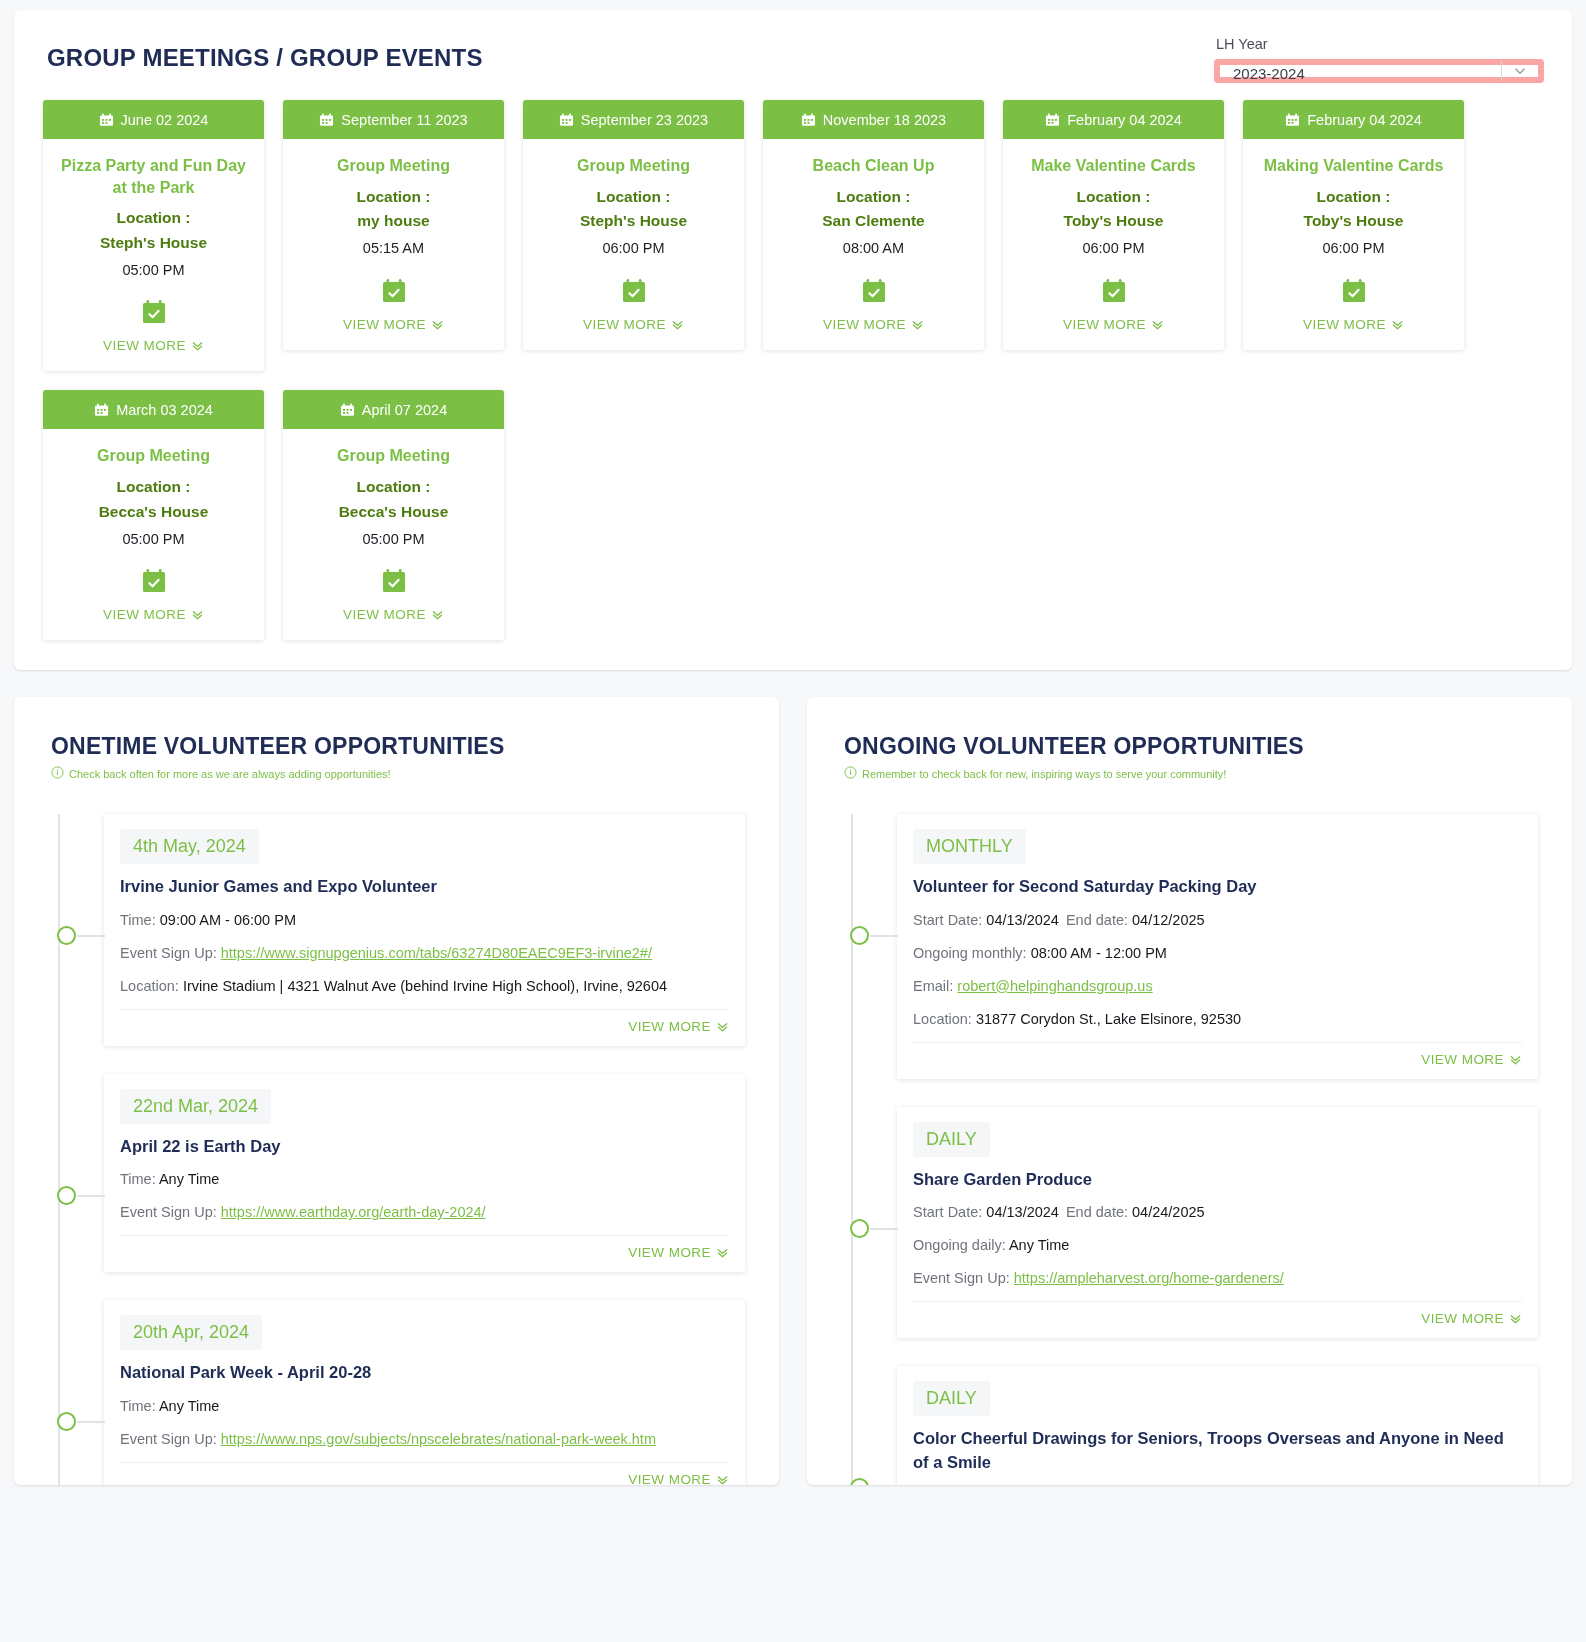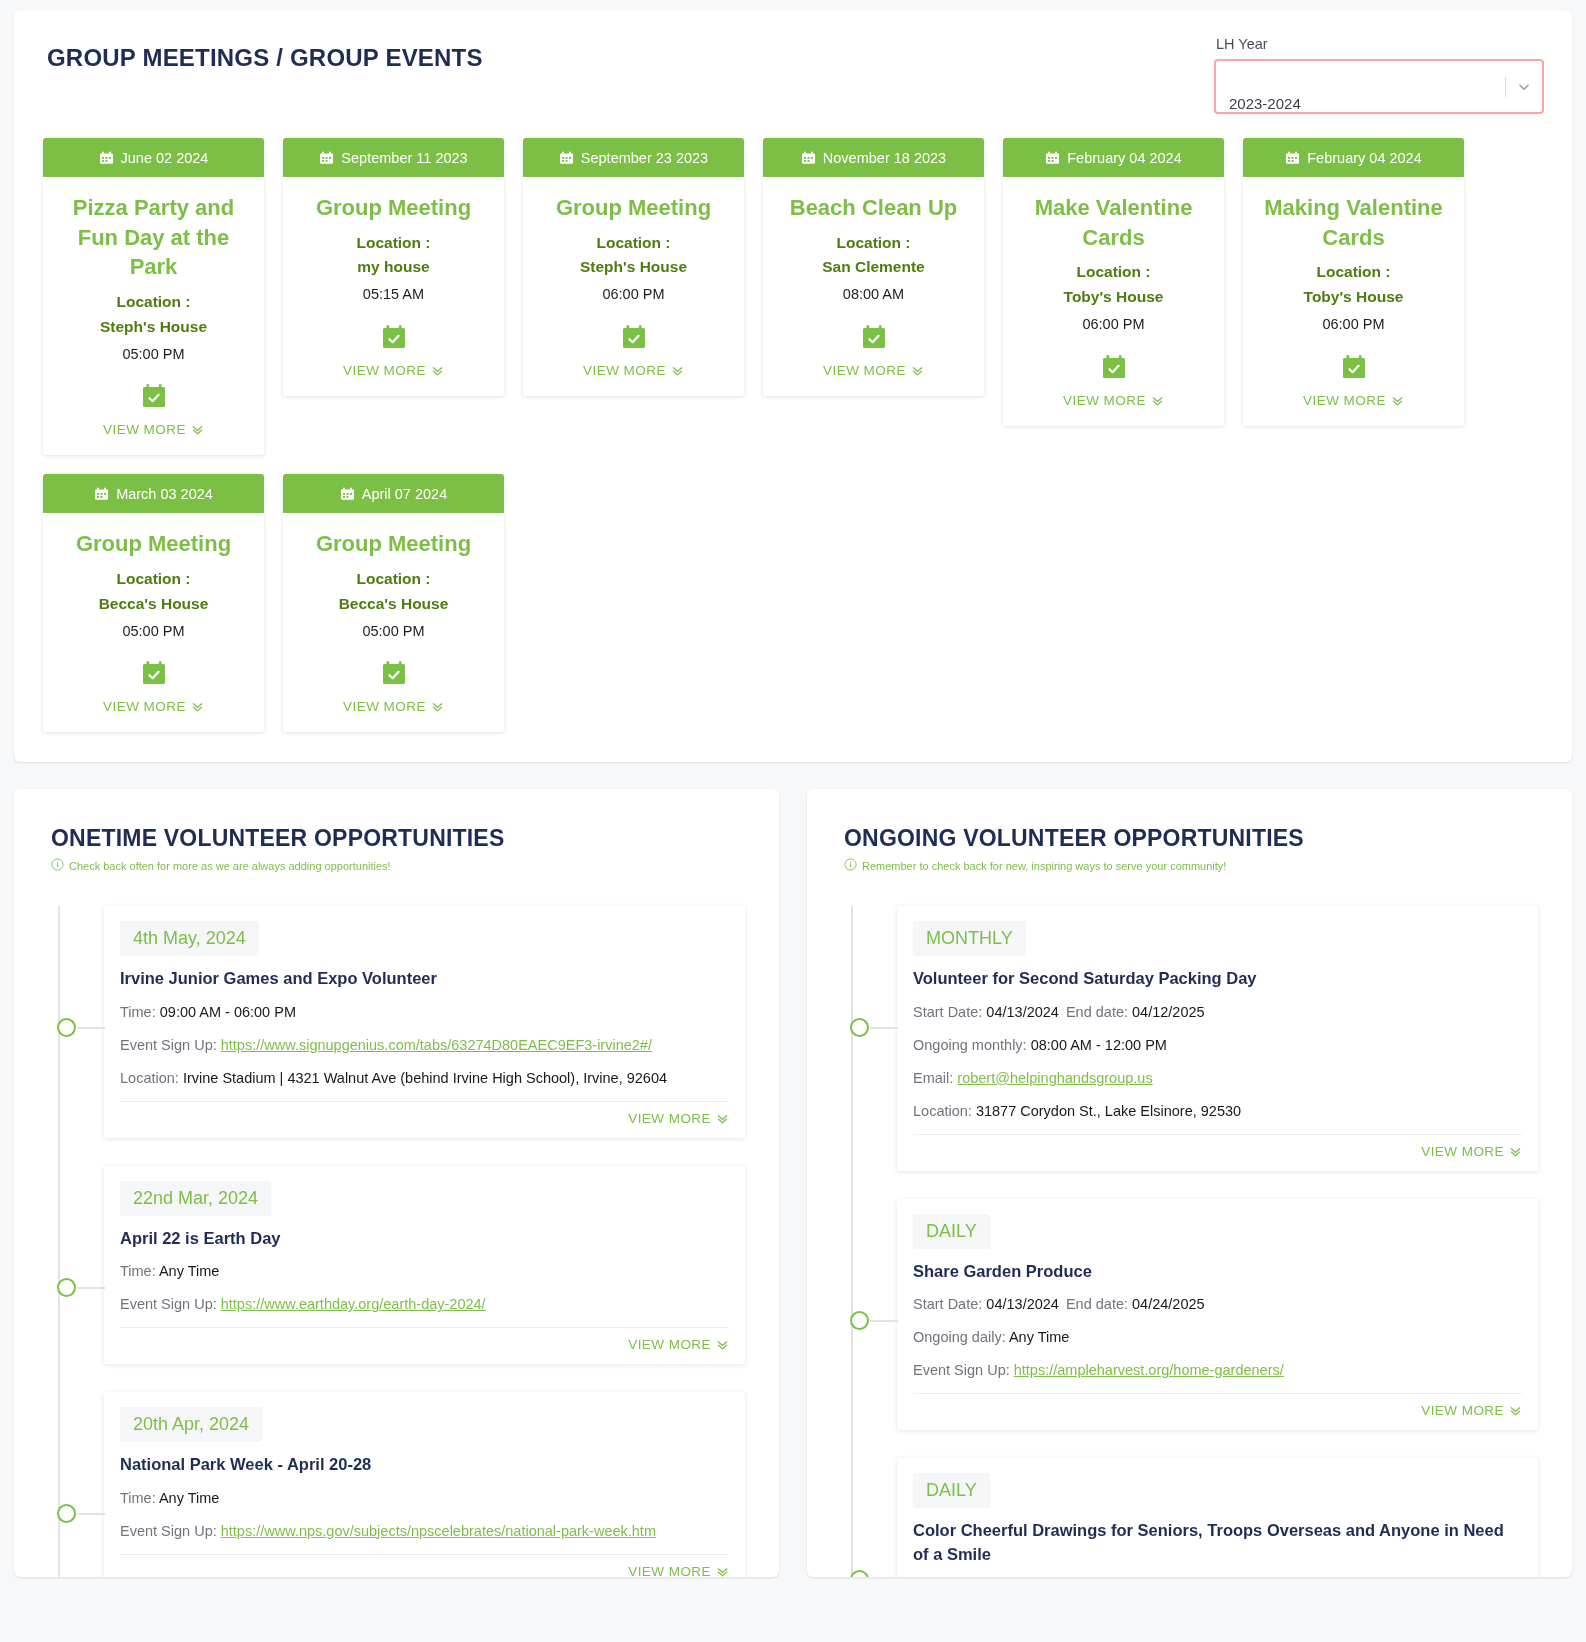--- a/index.html
+++ b/index.html
@@ -35,26 +35,26 @@
   }
 
   .year-select-wrap { width: 330px; }
   .year-label {
     font-size: 14.5px;
     color: #4b4f58;
     margin-bottom: 7px;
     padding-left: 2px;
   }
   .year-select {
-    height: 55px;
-    border: 2px solid #fca5a5;
+    height: 24px;
+    border: 6px solid #fca5a5;
     border-radius: 4px;
     background: #fff;
     display: flex;
-    align-items: flex-end;
+    align-items: flex-start;
     justify-content: space-between;
   }
   .year-select .value {
     font-size: 15px;
     color: #3a3f48;
     padding-left: 13px;
   }
   .year-select .ctrls {
     display: flex;
     align-items: center;
@@ -71,21 +71,21 @@
     align-items: center;
     justify-content: center;
     color: #9aa0aa;
   }
 
   
   .cards-grid {
     display: grid;
     grid-template-columns: repeat(6, 221px);
     gap: 19px;
-    margin-top: 24px;
+    margin-top: 17px;
     padding-left: 1px;
   }
   .event-card {
     background: #fff;
     border-radius: 3px;
     box-shadow: 0 1px 4px rgba(16,24,40,0.13);
     overflow: hidden;
     align-self: start;
   }
   .event-card .card-date {
@@ -99,21 +99,21 @@
     gap: 7px;
     white-space: nowrap;
   }
   .cal-badge { display: inline-flex; }
   .event-card .card-body {
     padding: 16px 10px 18px 10px;
     text-align: center;
   }
   .event-card .card-title {
     color: #7cbf45;
-    font-size: 22px;
+    font-size: 16px;
     font-weight: 600;
     line-height: 1.35;
     margin-bottom: 8px;
   }
   .event-card .loc-label,
   .event-card .loc-value {
     font-size: 15.5px;
     font-weight: 700;
     color: #4d7c0f;
     line-height: 1.6;

